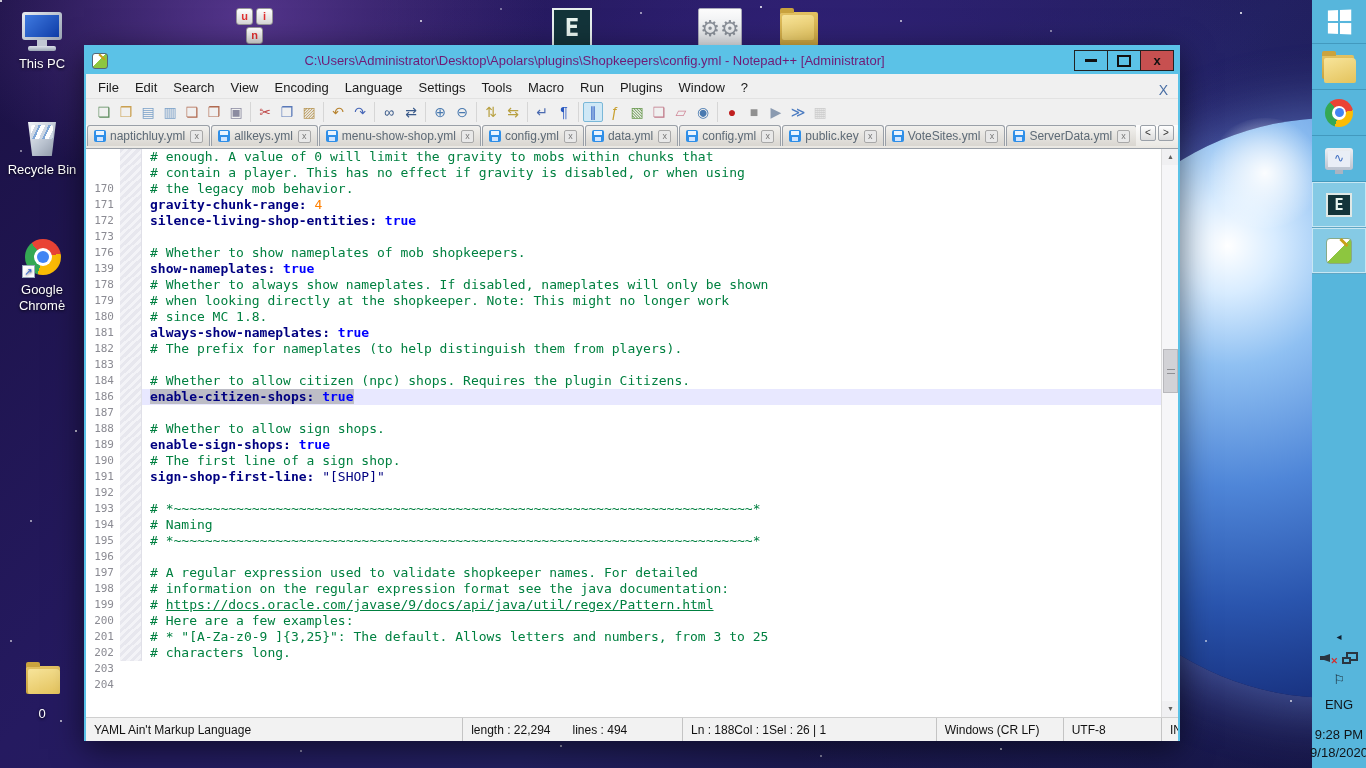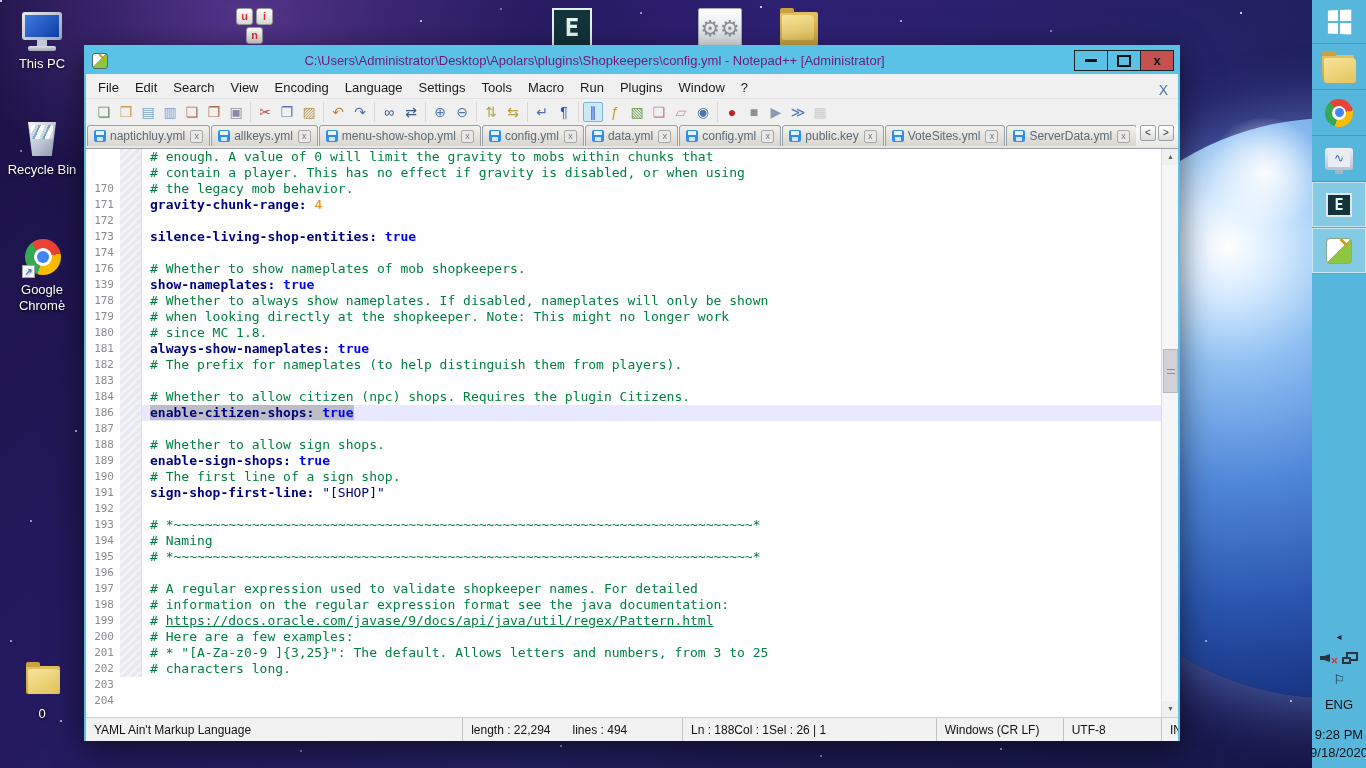--- a/index.html
+++ b/index.html
@@ -404,21 +404,20 @@
       <span>&gt;</span>
     </div>
   </div>
 
   <div class="editor">
     <div class="code-area">
         <div class="code-line"><span class="gutter">170</span><span class="marginstrip"></span><span class="codetext"><span class="t-c"># enough. A value of 0 will limit the gravity to mobs within chunks that</span></span></div>
         <div class="code-line"><span class="gutter">171</span><span class="marginstrip"></span><span class="codetext"><span class="t-c"># contain a player. This has no effect if gravity is disabled, or when using</span></span></div>
         <div class="code-line"><span class="gutter">172</span><span class="marginstrip"></span><span class="codetext"><span class="t-c"># the legacy mob behavior.</span></span></div>
         <div class="code-line"><span class="gutter">173</span><span class="marginstrip"></span><span class="codetext"><span class="t-k">gravity-chunk-range:</span><span class="t-p"> </span><span class="t-n">4</span></span></div>
-        <div class="code-line"><span class="gutter">174</span><span class="marginstrip"></span><span class="codetext"></span></div>
         <div class="code-line"><span class="gutter">176</span><span class="marginstrip"></span><span class="codetext"><span class="t-k">silence-living-shop-entities:</span><span class="t-p"> </span><span class="t-v">true</span></span></div>
         <div class="code-line"><span class="gutter">139</span><span class="marginstrip"></span><span class="codetext"></span></div>
         <div class="code-line"><span class="gutter">178</span><span class="marginstrip"></span><span class="codetext"><span class="t-c"># Whether to show nameplates of mob shopkeepers.</span></span></div>
         <div class="code-line"><span class="gutter">179</span><span class="marginstrip"></span><span class="codetext"><span class="t-k">show-nameplates:</span><span class="t-p"> </span><span class="t-v">true</span></span></div>
         <div class="code-line"><span class="gutter">180</span><span class="marginstrip"></span><span class="codetext"><span class="t-c"># Whether to always show nameplates. If disabled, nameplates will only be shown</span></span></div>
         <div class="code-line"><span class="gutter">181</span><span class="marginstrip"></span><span class="codetext"><span class="t-c"># when looking directly at the shopkeeper. Note: This might no longer work</span></span></div>
         <div class="code-line"><span class="gutter">182</span><span class="marginstrip"></span><span class="codetext"><span class="t-c"># since MC 1.8.</span></span></div>
         <div class="code-line"><span class="gutter">183</span><span class="marginstrip"></span><span class="codetext"><span class="t-k">always-show-nameplates:</span><span class="t-p"> </span><span class="t-v">true</span></span></div>
         <div class="code-line"><span class="gutter">184</span><span class="marginstrip"></span><span class="codetext"><span class="t-c"># The prefix for nameplates (to help distinguish them from players).</span></span></div>
         <div class="code-line"><span class="gutter">186</span><span class="marginstrip"></span><span class="codetext"></span></div>

